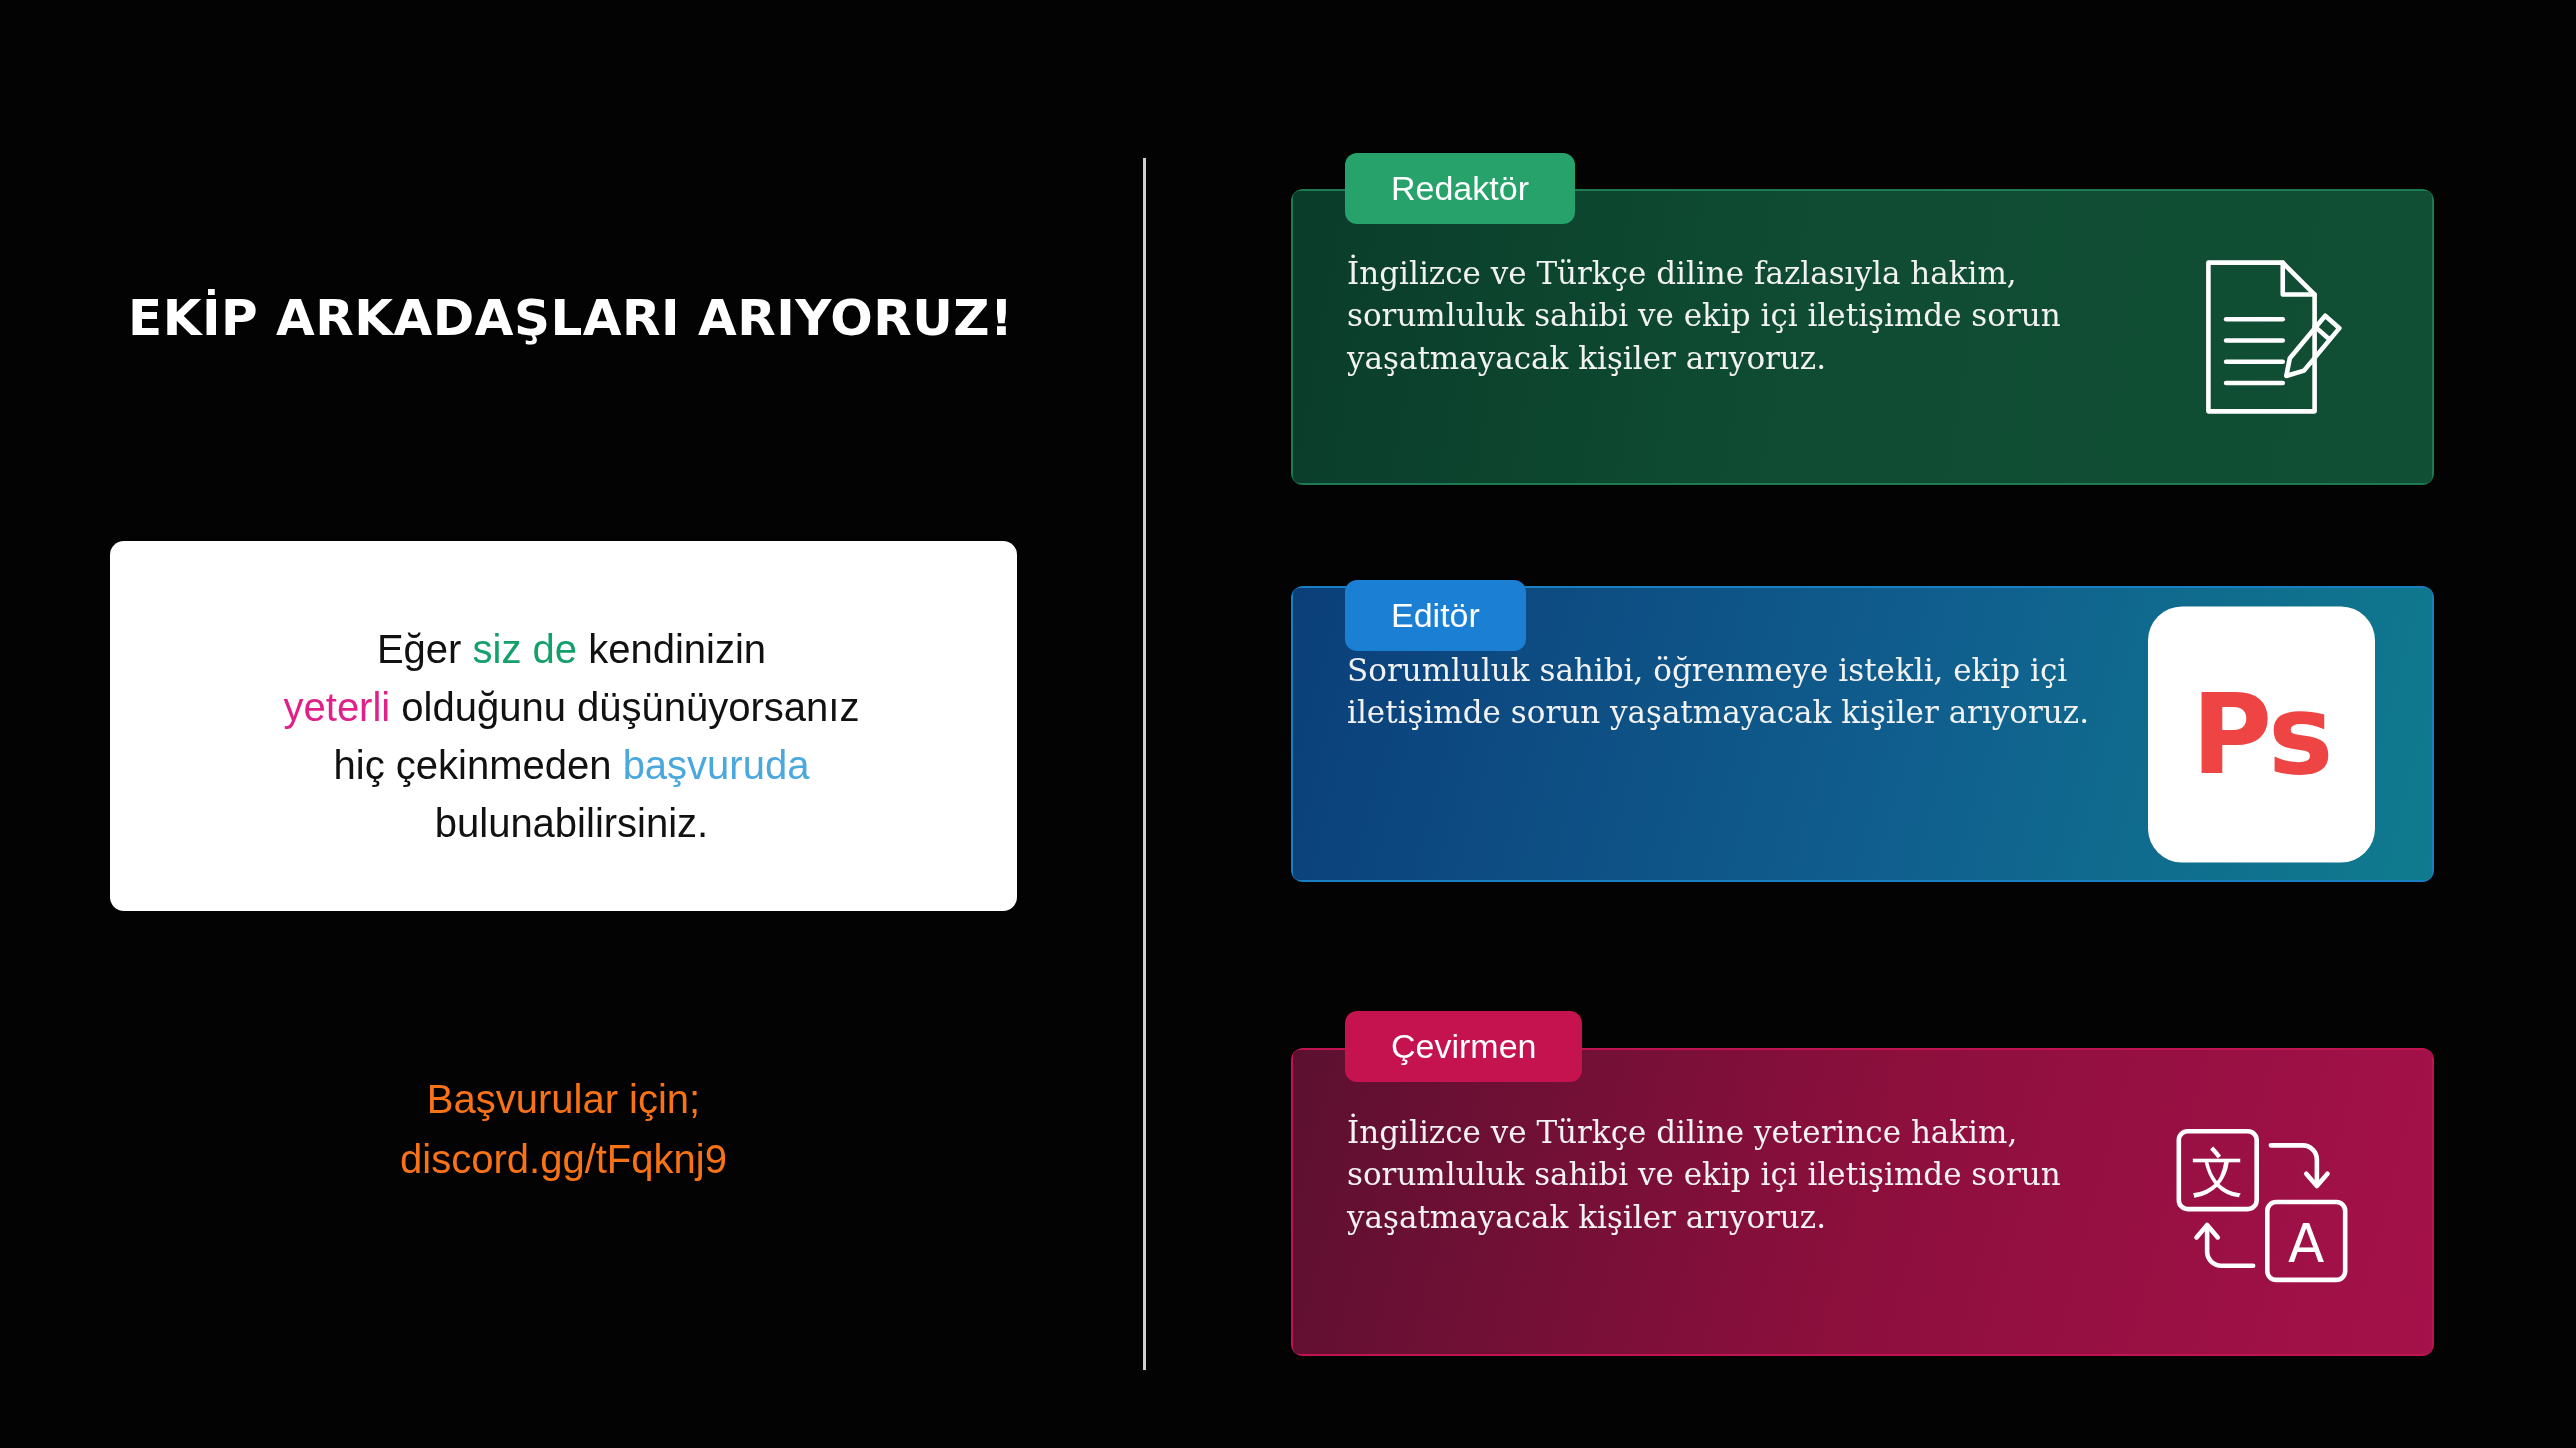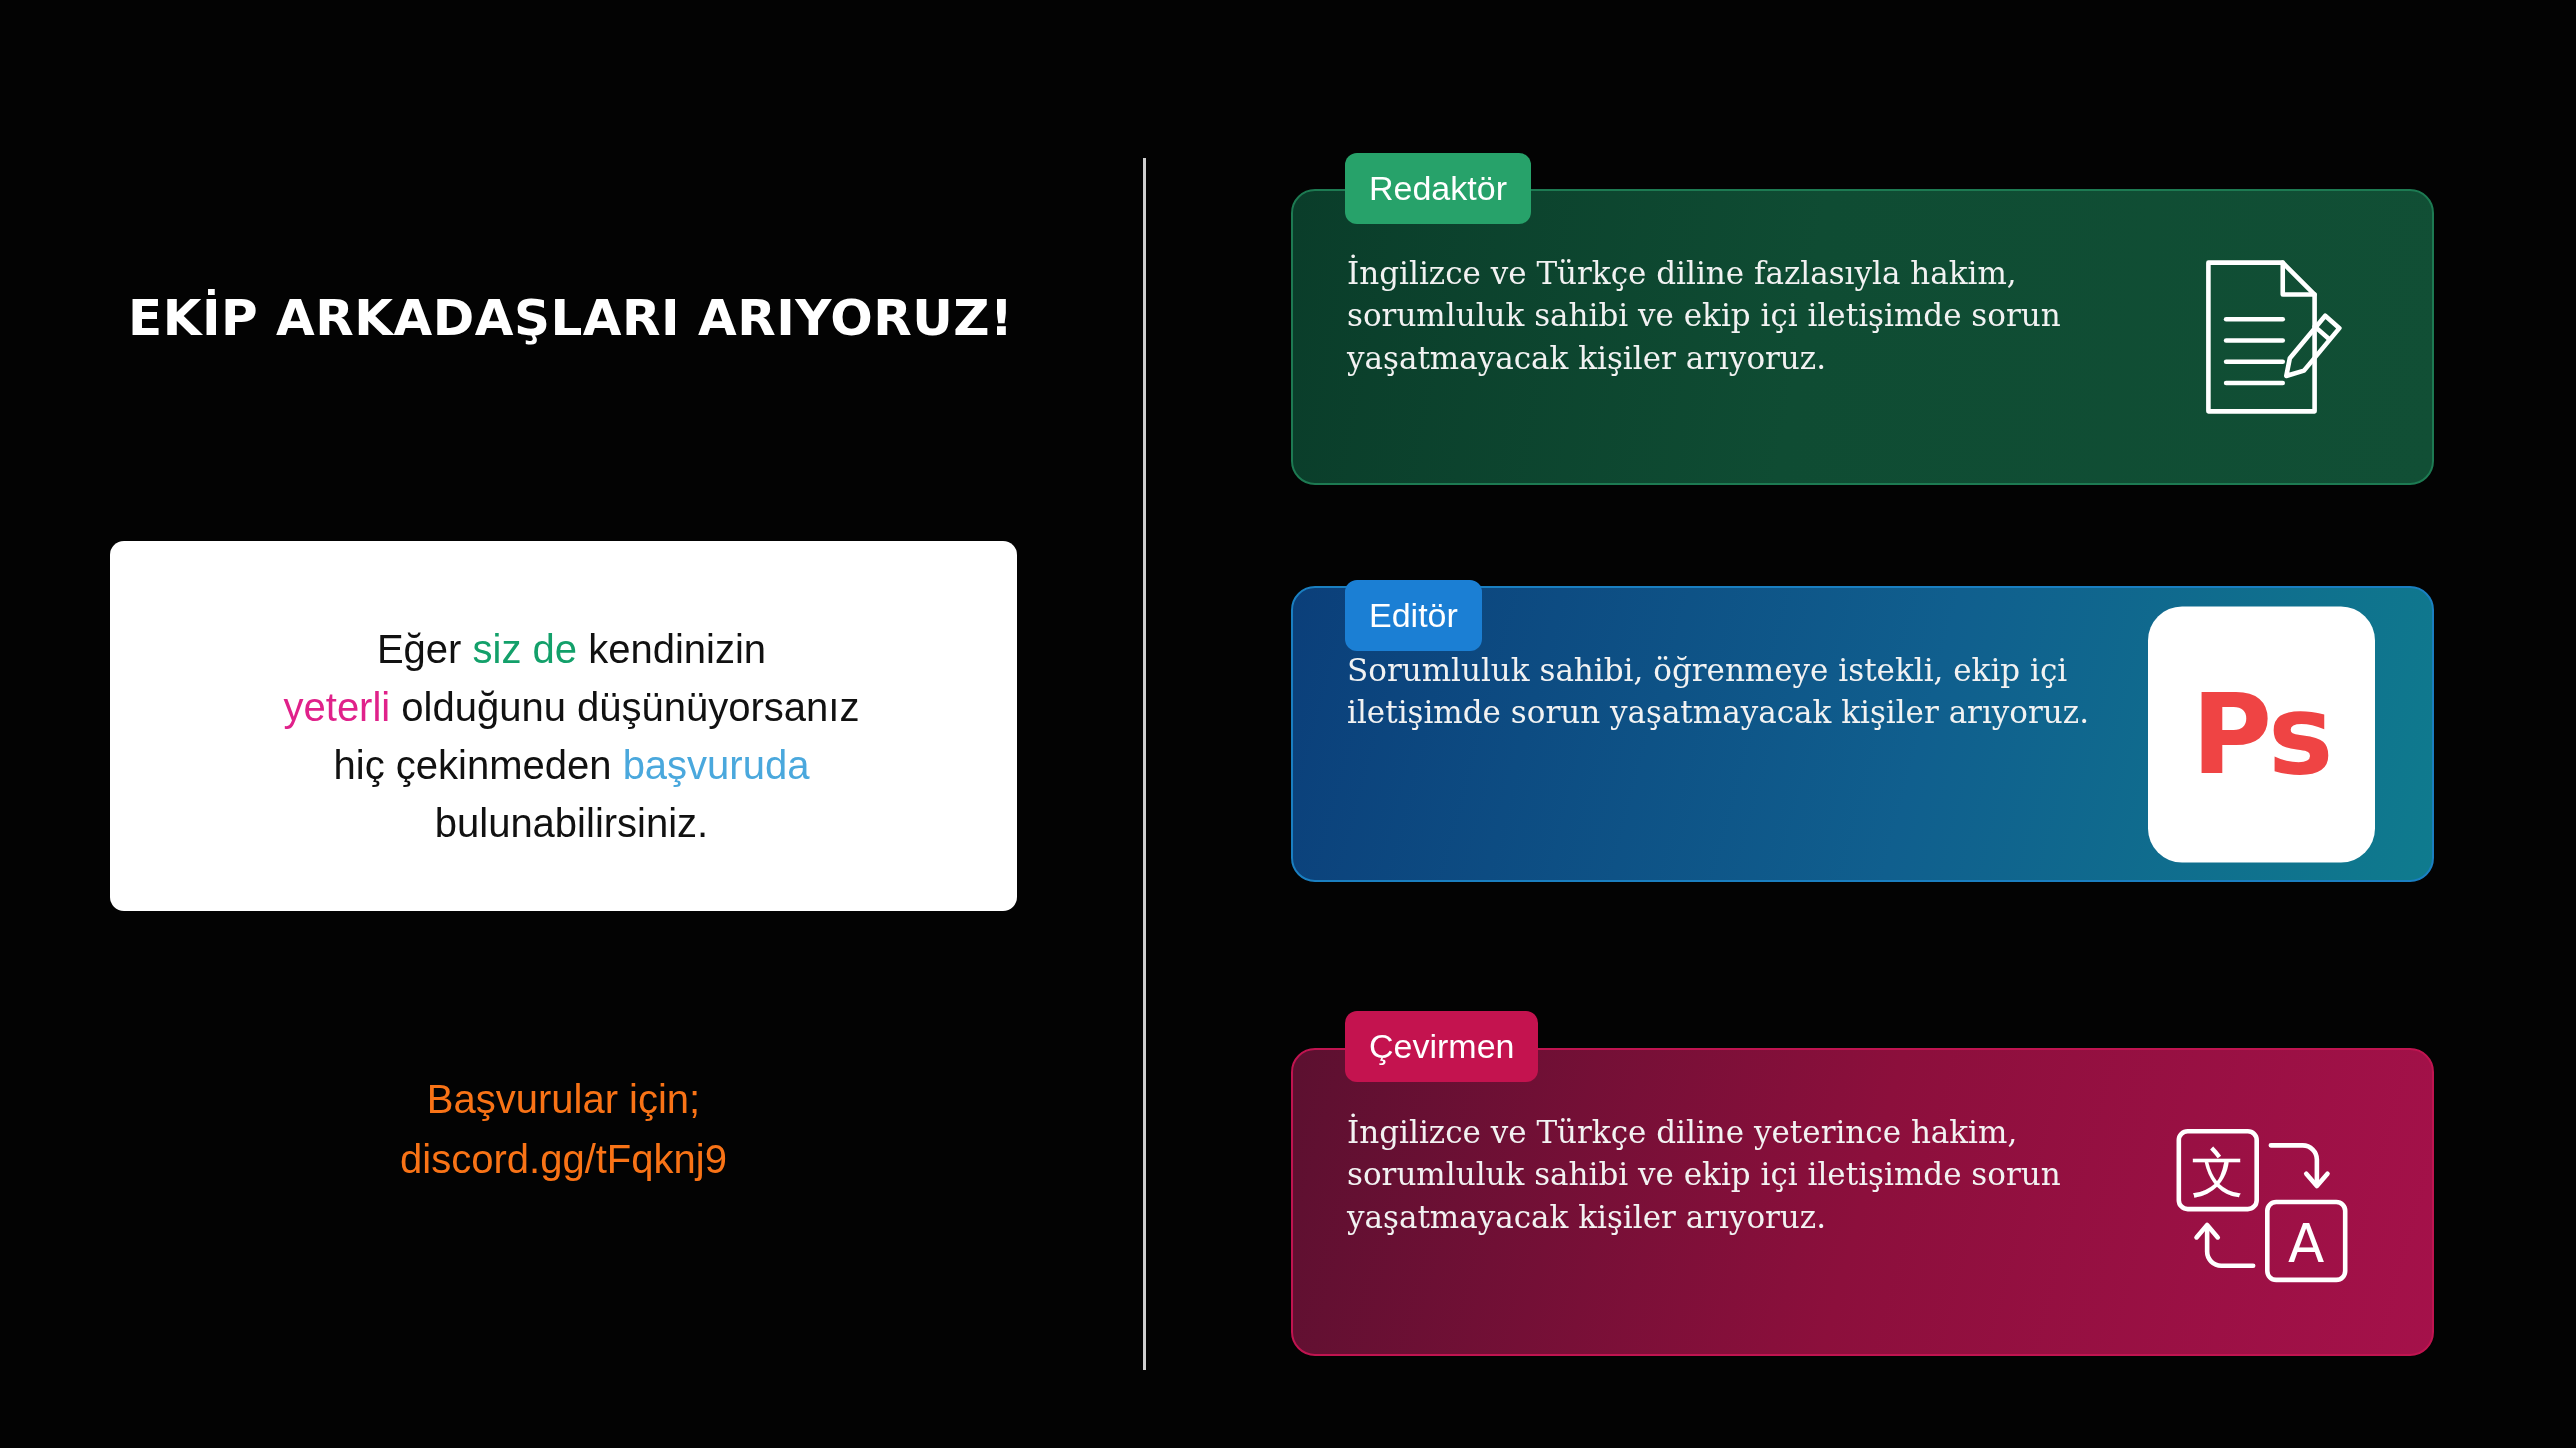--- a/index.html
+++ b/index.html
@@ -109,41 +109,41 @@
     left: 0;
     width: 1143px;
     border-radius: 12px;
     overflow: hidden;
   }
 
   .card-body {
     position: relative;
     width: 100%;
     height: 100%;
-    border-radius: 24px;
+    border-radius: 8px;
     padding-left: 32px;
   }
 
   .card-desc {
     position: absolute;
     left: 54px;
     top: 61px;
     width: 749px;
     font-family: "DejaVu Serif", serif;
     font-size: 31px;
     line-height: 1.37;
     color: #f2f2f2;
   }
 
   
   .tab {
     position: absolute;
     left: 54px;
     height: 71px;
-    padding: 0 24px;
+    padding: 0 46px;
     display: flex;
     align-items: center;
     justify-content: center;
     border-radius: 12px;
     font-family: "Liberation Sans", sans-serif;
     font-size: 34px;
     color: #ffffff;
     z-index: 5;
   }
 

